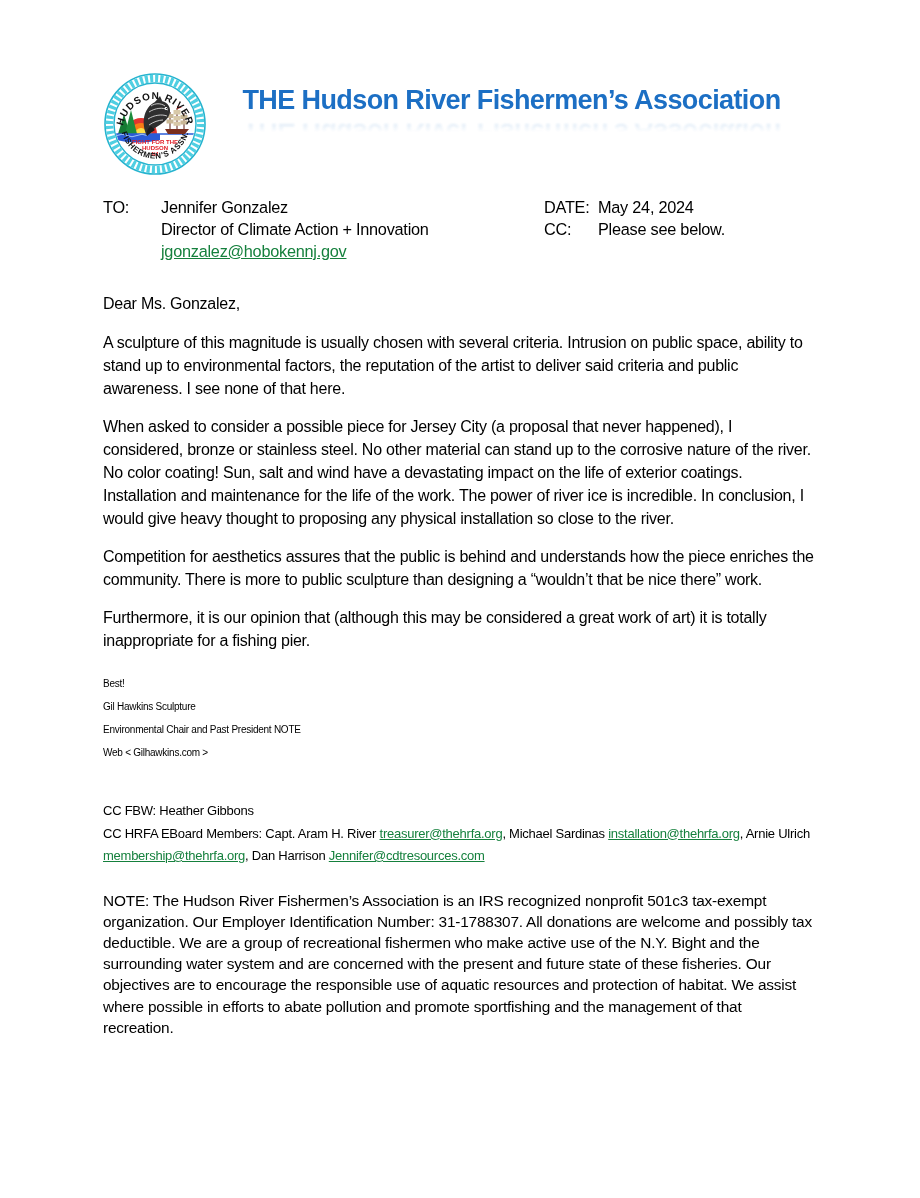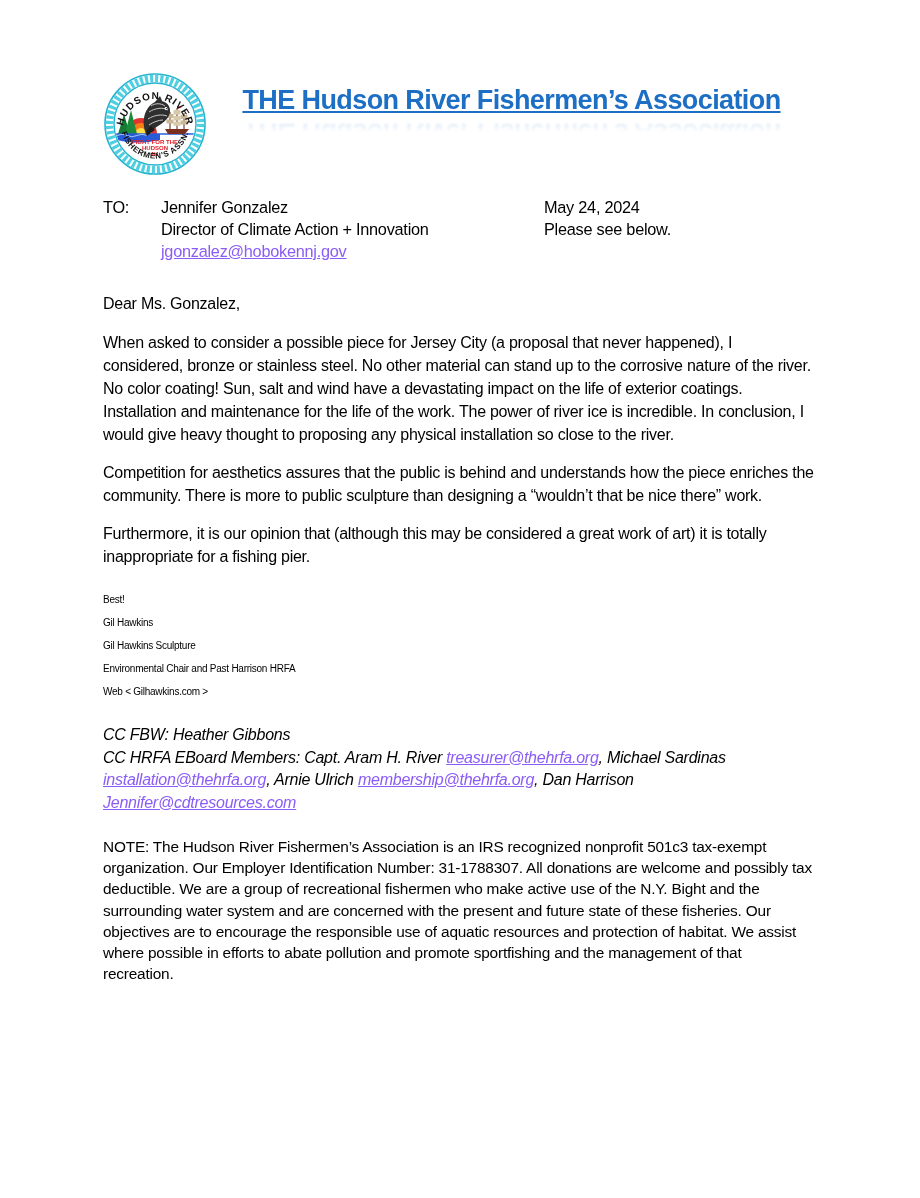--- a/index.html
+++ b/index.html
@@ -18,21 +18,20 @@
   .letterhead { display:flex; align-items:flex-start; margin-bottom:14px; }
   .logo-box { flex:0 0 104px; width:104px; height:110px; }
   .title-block { flex:1 1 auto; text-align:center; padding-top:12px; }
   .page-title {
     margin:0;
     font-weight:bold;
     font-size:27px;
     line-height:33px;
     letter-spacing:-0.6px;
     color:#1c6fc4;
-    text-decoration:underline;
   }
   .title-reflection-wrap {
     height:17px; overflow:hidden; margin-top:-1px;
     -webkit-mask-image:linear-gradient(to bottom, rgba(0,0,0,0.55) 0%, rgba(0,0,0,0) 95%);
     mask-image:linear-gradient(to bottom, rgba(0,0,0,0.55) 0%, rgba(0,0,0,0) 95%);
     opacity:0.45;
   }
   .title-reflection {
     transform:scaleY(-1);
     font-weight:bold; font-size:27px; line-height:33px; letter-spacing:-0.6px;
@@ -41,35 +40,35 @@
 
   
   .meta { display:flex; font-size:16.3px; line-height:22px; letter-spacing:-0.25px; margin-bottom:30px; }
   .meta-left { flex:0 0 441px; display:flex; }
   .meta-left .labels { flex:0 0 58px; }
   .meta-right { flex:1 1 auto; display:flex; }
   .meta-right .labels { flex:0 0 54px; }
   .meta .labels div, .meta .values div { height:22px; }
 
   
-  a.link { color:#8b5cf6; text-decoration:underline; cursor:pointer; }
+  a.link { color:#15803d; text-decoration:underline; cursor:pointer; }
 
   
   .letter-body { font-size:16px; line-height:23px; letter-spacing:-0.25px; }
   .letter-body p { margin:0 0 15px 0; }
   .letter-body p.salutation { margin-bottom:16px; }
 
   
   .signatures { display:flex; font-size:10px; line-height:23px; letter-spacing:-0.25px; margin-top:20px; }
   .sig-left { flex:0 0 441px; }
   .sig-right { flex:1 1 auto; }
   .sig-line { height:23px; }
 
   
-  .cc-block { margin-top:21px; font-size:16px; line-height:22.5px; letter-spacing:-0.25px;font-style:italic; }
+  .cc-block { margin-top:36px; font-size:13px; line-height:22.5px; letter-spacing:-0.25px; }
 
   
   .note-block { margin-top:22px; font-size:15.4px; line-height:21.2px; letter-spacing:-0.2px; }
   .note-block p { margin:0; }
 </style>
 </head>
 <body>
 
 <div class="page">
 
@@ -149,40 +148,44 @@
       <div class="labels">
         <div>TO:</div>
       </div>
       <div class="values">
         <div>Jennifer Gonzalez</div>
         <div>Director of Climate Action + Innovation</div>
         <div><a class="link" href="#">jgonzalez@hobokennj.gov</a></div>
       </div>
     </div>
     <div class="meta-right">
+      <div class="labels">
+        <div>DATE:</div>
+        <div>CC:</div>
+      </div>
       <div class="values">
         <div>May 24, 2024</div>
         <div>Please see below.</div>
       </div>
     </div>
   </section>
 
   <section class="letter-body">
     <p class="salutation">Dear Ms. Gonzalez,</p>
+    <p>A sculpture of this magnitude is usually chosen with several criteria. Intrusion on public space, ability to stand up to environmental factors, the reputation of the artist to deliver said criteria and public awareness. I see none of that here.</p>
     <p>When asked to consider a possible piece for Jersey City (a proposal that never happened), I considered, bronze or stainless steel. No other material can stand up to the corrosive nature of the river. No color coating! Sun, salt and wind have a devastating impact on the life of exterior coatings. Installation and maintenance for the life of the work. The power of river ice is incredible. In conclusion, I would give heavy thought to proposing any physical installation so close to the river.</p>
     <p>Competition for aesthetics assures that the public is behind and understands how the piece enriches the community. There is more to public sculpture than designing a “wouldn’t that be nice there” work.</p>
     <p>Furthermore, it is our opinion that (although this may be considered a great work of art) it is totally inappropriate for a fishing pier.</p>
   </section>
 
   <section class="signatures">
     <div class="sig-left">
       <div class="sig-line">Best!</div>
-      <div class="sig-line">Gil Hawkins</div>
       <div class="sig-line">Gil Hawkins Sculpture</div>
-      <div class="sig-line">Environmental Chair and Past Harrison HRFA</div>
+      <div class="sig-line">Environmental Chair and Past President NOTE</div>
       <div class="sig-line">Web &lt; Gilhawkins.com &gt;</div>
     </div>
   </section>
 
   <section class="cc-block">
     <div>CC FBW: Heather Gibbons</div>
     <div>
       <span>CC HRFA EBoard Members: Capt. Aram H. River </span><a class="link" href="#">treasurer@thehrfa.org</a><span>, Michael Sardinas </span><a class="link" href="#">installation@thehrfa.org</a><span>, Arnie Ulrich </span><a class="link" href="#">membership@thehrfa.org</a><span>, Dan Harrison </span><a class="link" href="#">Jennifer@cdtresources.com</a>
     </div>
   </section>

